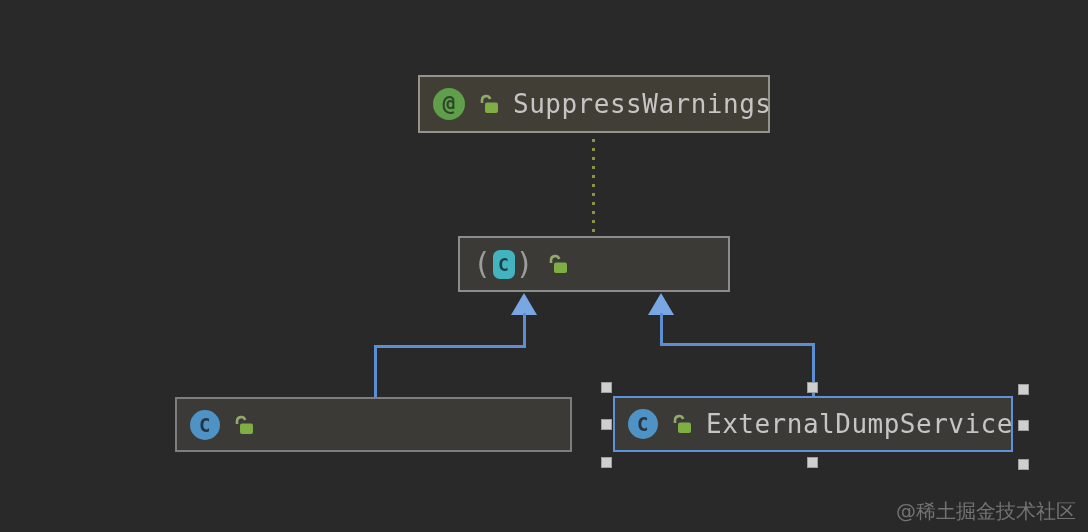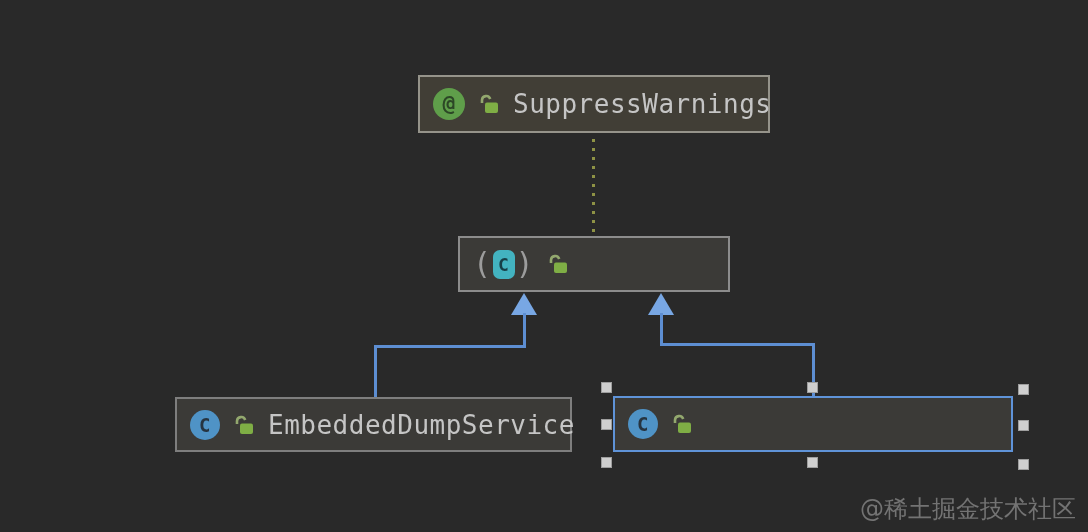--- a/index.html
+++ b/index.html
@@ -55,21 +55,21 @@
   #e2-v1{left:660px;top:313px;width:3px;height:32px;}
   #e2-h {left:660px;top:343px;width:155px;height:3px;}
   #e2-v2{left:812px;top:343px;width:3px;height:53px;}
   
   .handle{
     position:absolute;width:11px;height:11px;background:#cfcfcf;
     border:1px solid #9e9e9e;box-sizing:border-box;z-index:5;
   }
   
   .watermark{
-    position:absolute;right:12px;bottom:7px;color:#737373;font-size:24px;
+    position:absolute;right:12px;bottom:7px;color:#737373;font-size:20px;
     font-family:"DejaVu Sans","Liberation Sans",sans-serif;z-index:2;margin-left:36px;
   }
 </style>
 </head>
 <body>
 
 <div id="canvas">
 
   <div class="dotted-edge"></div>
 
@@ -109,31 +109,31 @@
   </div>
 
   <div class="node" id="node-embeddeddumpservice">
     <span class="class-icon">C</span>
     <span class="lock-icon">
       <svg width="22" height="22" viewBox="0 0 22 22">
         <path d="M4 10 v-3 a4.2 4.2 0 0 1 8.2 -1" fill="none" stroke="#93a86e" stroke-width="2.6"></path>
         <rect x="7" y="9.5" width="13" height="10.5" rx="2" fill="#7fae45"></rect>
       </svg>
     </span>
-    <span class="node-label">EmbeddedDumpService</span>
   </div>
 
   <div class="node" id="node-externaldumpservice">
     <span class="class-icon">C</span>
     <span class="lock-icon">
       <svg width="22" height="22" viewBox="0 0 22 22">
         <path d="M4 10 v-3 a4.2 4.2 0 0 1 8.2 -1" fill="none" stroke="#93a86e" stroke-width="2.6"></path>
         <rect x="7" y="9.5" width="13" height="10.5" rx="2" fill="#7fae45"></rect>
       </svg>
     </span>
+    <span class="node-label">ExternalDumpService</span>
   </div>
 
   <div class="handle" style="left:601px;top:382px;"></div>
   <div class="handle" style="left:807px;top:382px;"></div>
   <div class="handle" style="left:1018px;top:384px;"></div>
   <div class="handle" style="left:601px;top:419px;"></div>
   <div class="handle" style="left:1018px;top:420px;"></div>
   <div class="handle" style="left:601px;top:457px;"></div>
   <div class="handle" style="left:807px;top:457px;"></div>
   <div class="handle" style="left:1018px;top:459px;"></div>

